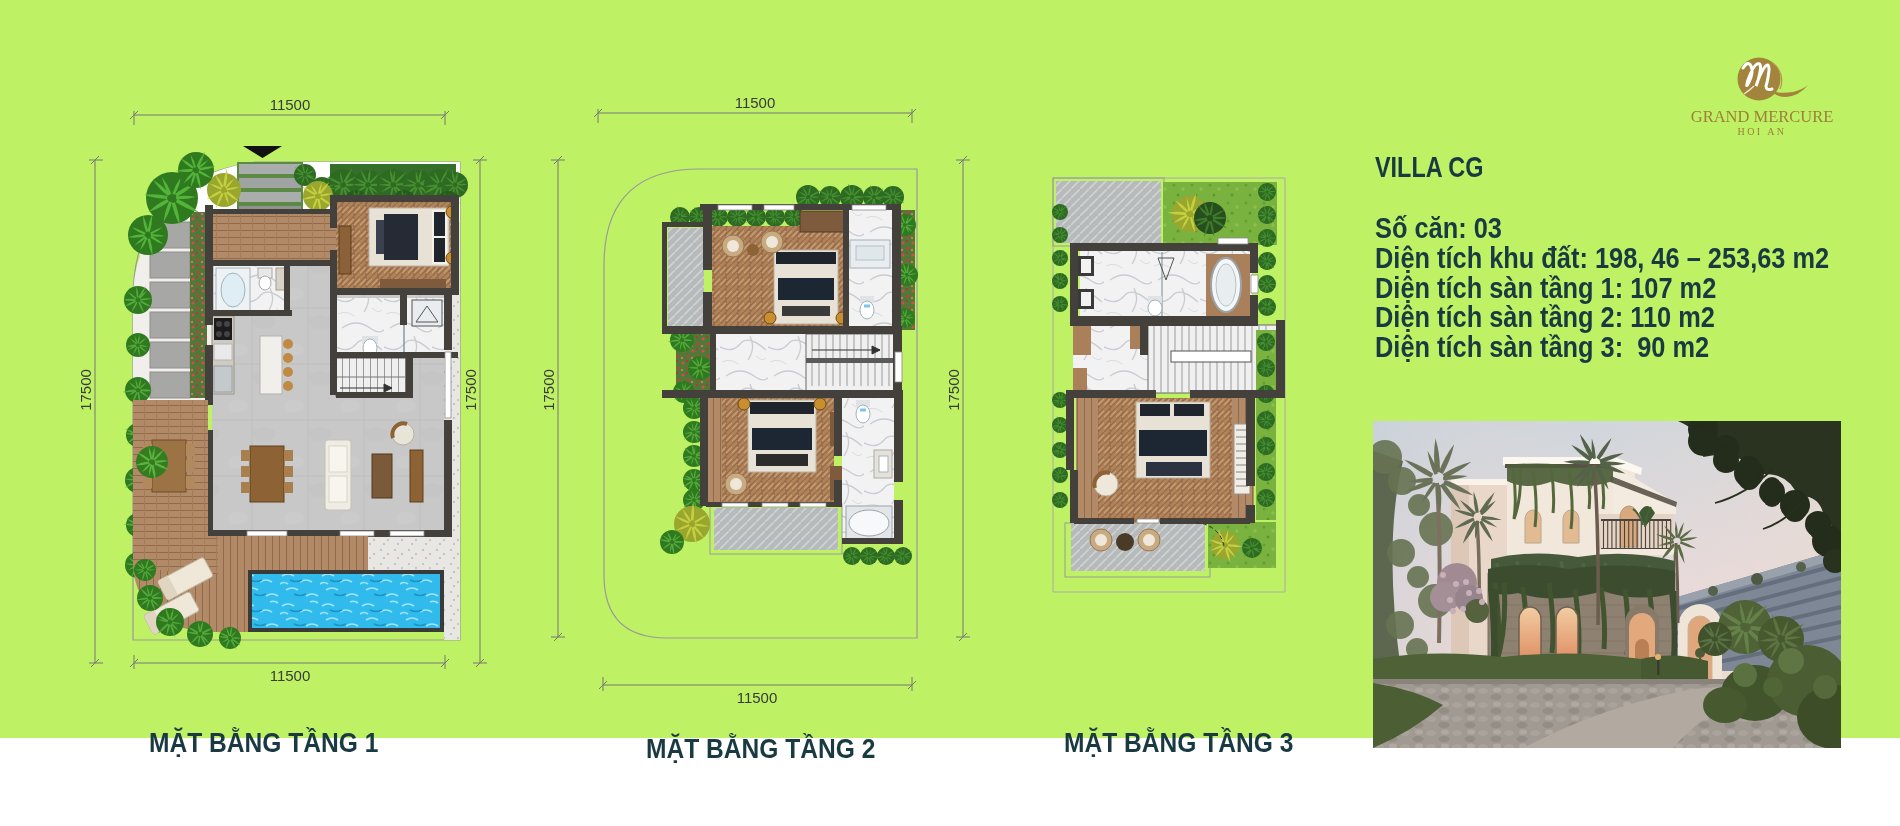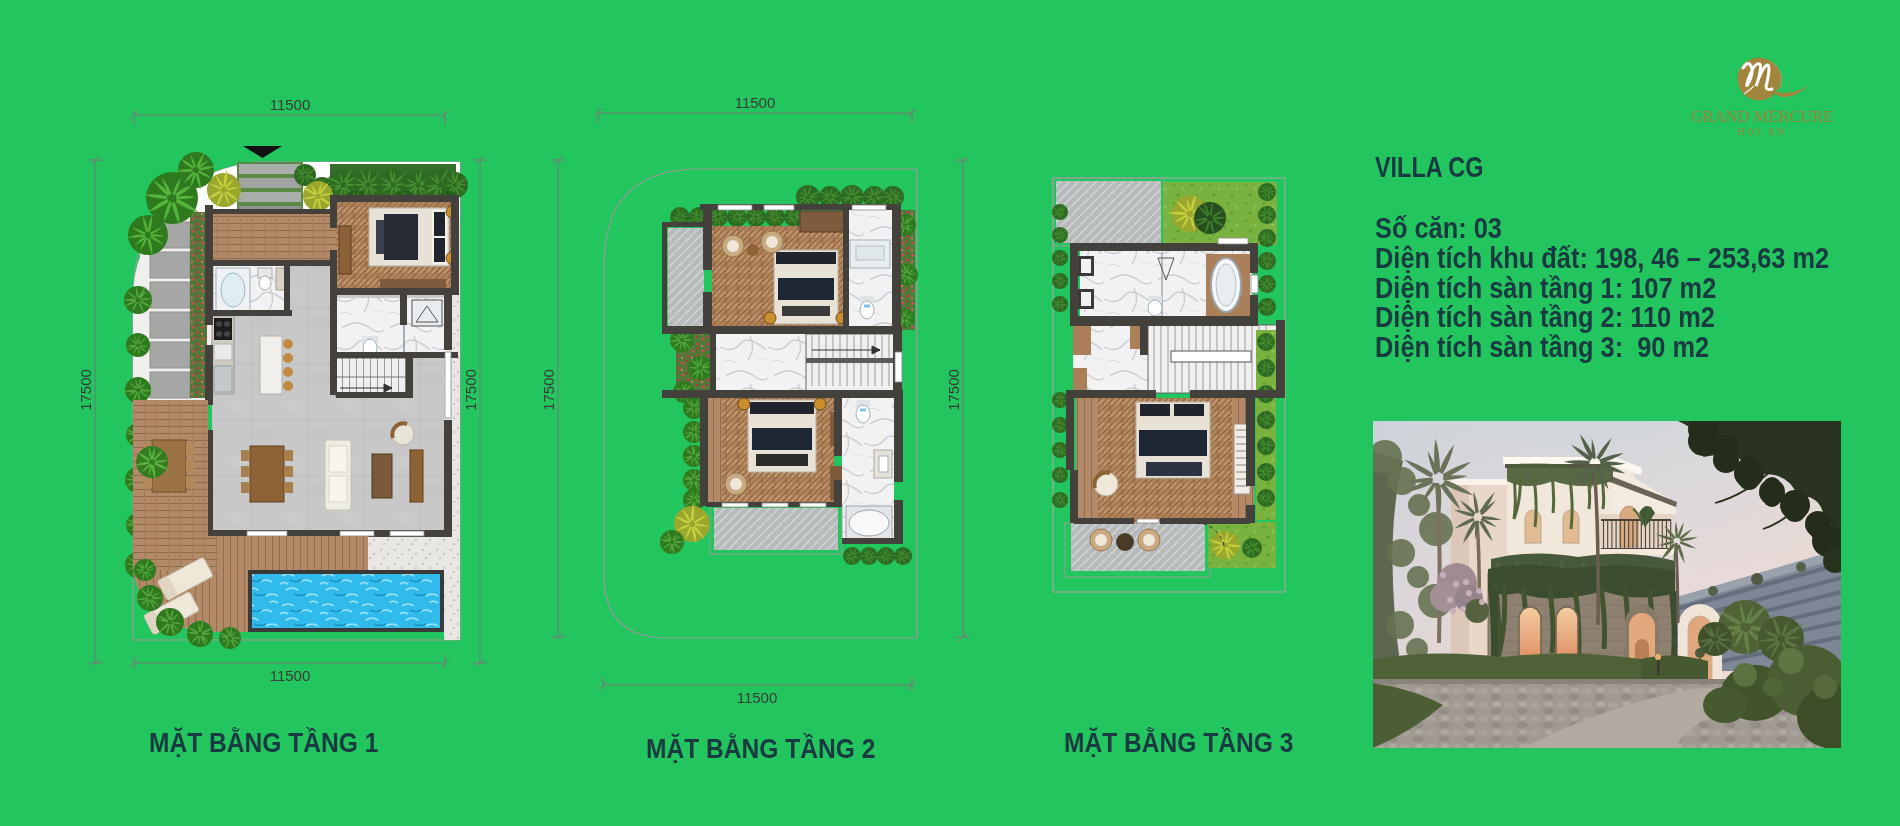--- a/index.html
+++ b/index.html
@@ -1,21 +1,21 @@
 <!DOCTYPE html>
 <html><head><meta charset="utf-8">
 <style>
 html,body{margin:0;padding:0;background:#ffffff;width:1900px;height:826px;overflow:hidden;
 font-family:"Liberation Sans", sans-serif;}
 .abs{position:absolute;}
 .teal{color:#1a3a42;}
 .dimtxt{font-size:15px;fill:#3a3a3a;font-family:"Liberation Sans",sans-serif;}
 </style></head>
 <body>
-<div class="abs" style="left:0;top:0;width:1900px;height:826px;background:#22c55e">
+<div class="abs" style="left:0;top:0;width:1900px;height:738px;background:#bef264">
 
 <svg width="0" height="0" style="position:absolute">
 <defs>
 <pattern id="deckH" width="12" height="7" patternUnits="userSpaceOnUse">
   <rect width="12" height="7" fill="#b28a67"></rect>
   <rect y="6" width="12" height="1" fill="#8f6a4b"></rect>
   <rect x="0" y="0" width="1" height="7" fill="#a37c5b"></rect>
 </pattern>
 <pattern id="deckV" width="7" height="12" patternUnits="userSpaceOnUse">
   <rect width="7" height="12" fill="#b28a67"></rect>

